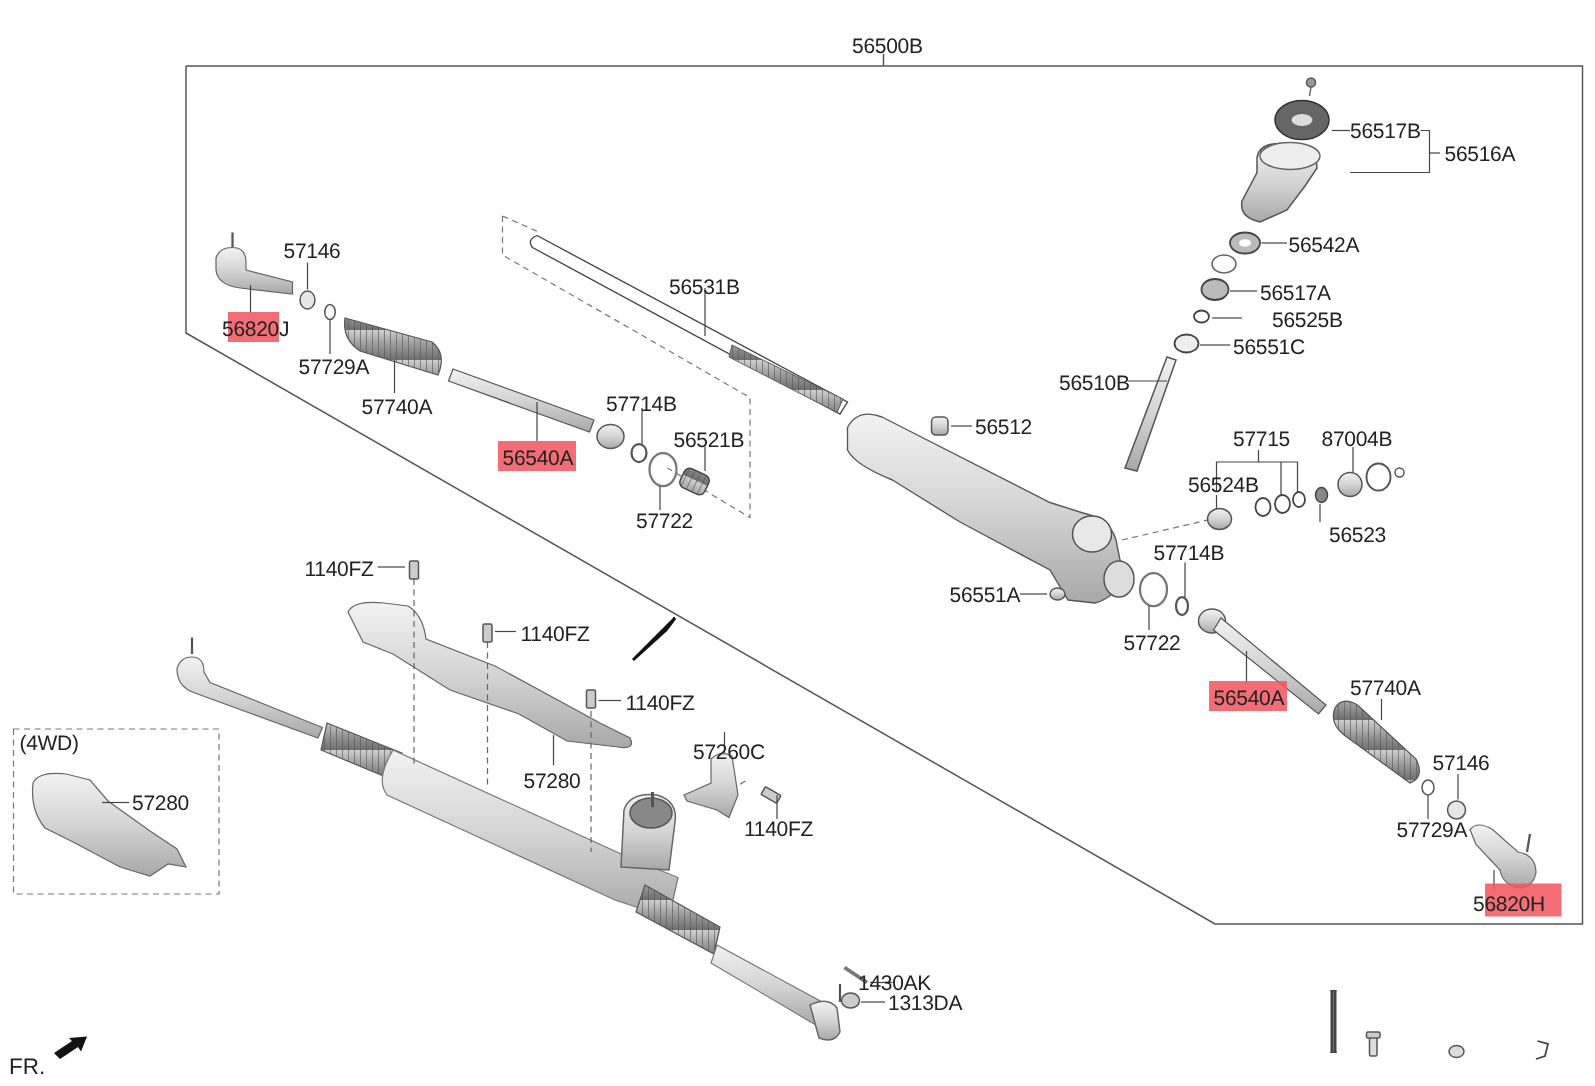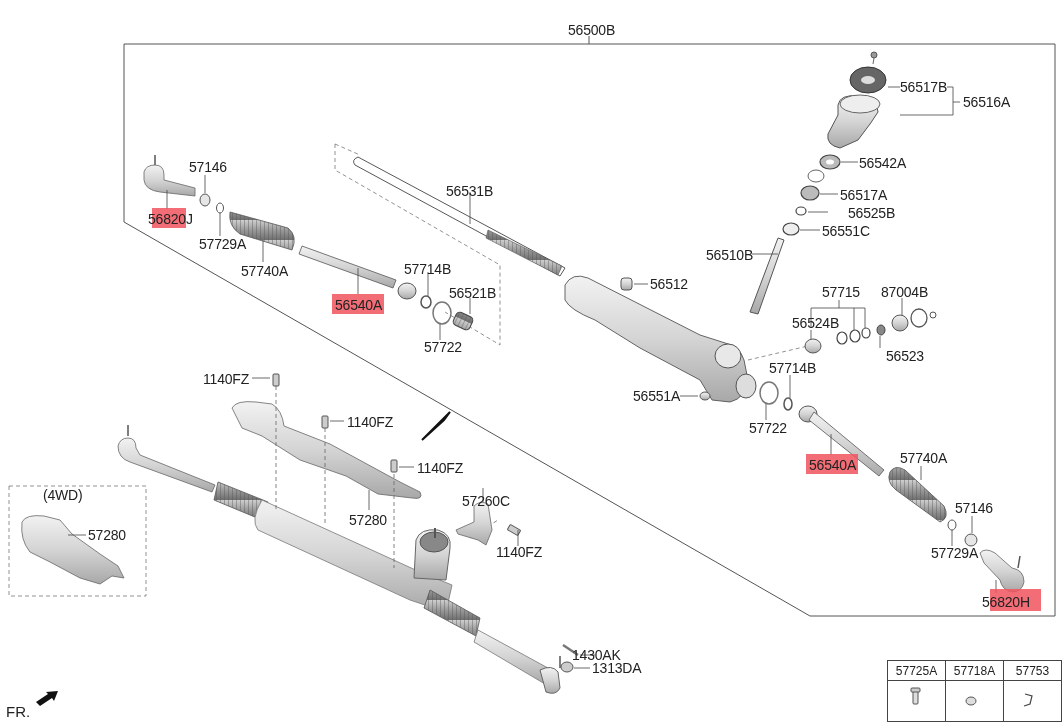--- a/index.html
+++ b/index.html
@@ -308,32 +308,27 @@
 
 <div class="hlbox" style="left: 990px; top: 589px; width: 51px; height: 22px; background: rgb(240, 84, 94);"></div>
 <div class="lbl" style="left:982px;top:595px;">56820H</div>
 
 <div class="lbl" style="left:203px;top:372px;">1140FZ</div>
 <div class="lbl" style="left:347px;top:415px;">1140FZ</div>
 <div class="lbl" style="left:417px;top:461px;">1140FZ</div>
 <div class="lbl" style="left:496px;top:545px;">1140FZ</div>
 <div class="lbl" style="left:349px;top:513px;">57280</div>
 <div class="lbl" style="left:462px;top:473px;margin-top:21px;">57260C</div>
-<div class="lbl" style="left:13px;top:488px;margin-left:30px;">(4WD)</div>
+<div class="lbl" style="left:13px;top:488px;">(4WD)</div>
 <div class="lbl" style="left:88px;top:528px;">57280</div>
 <div class="lbl" style="left:572px;top:648px;">1430AK</div>
 <div class="lbl" style="left:592px;top:661px;">1313DA</div>
 
 <table class="legend-table">
   <tbody>
-      <tr class="hdr">
-    <td>57725A</td>
-    <td>57718A</td>
-    <td>57753</td>
-  </tr>
   <tr class="icn">
     <td></td>
     <td></td>
     <td></td>
   </tr>
 </tbody>
   </table>
 
 <div class="fr">FR.</div>
 

